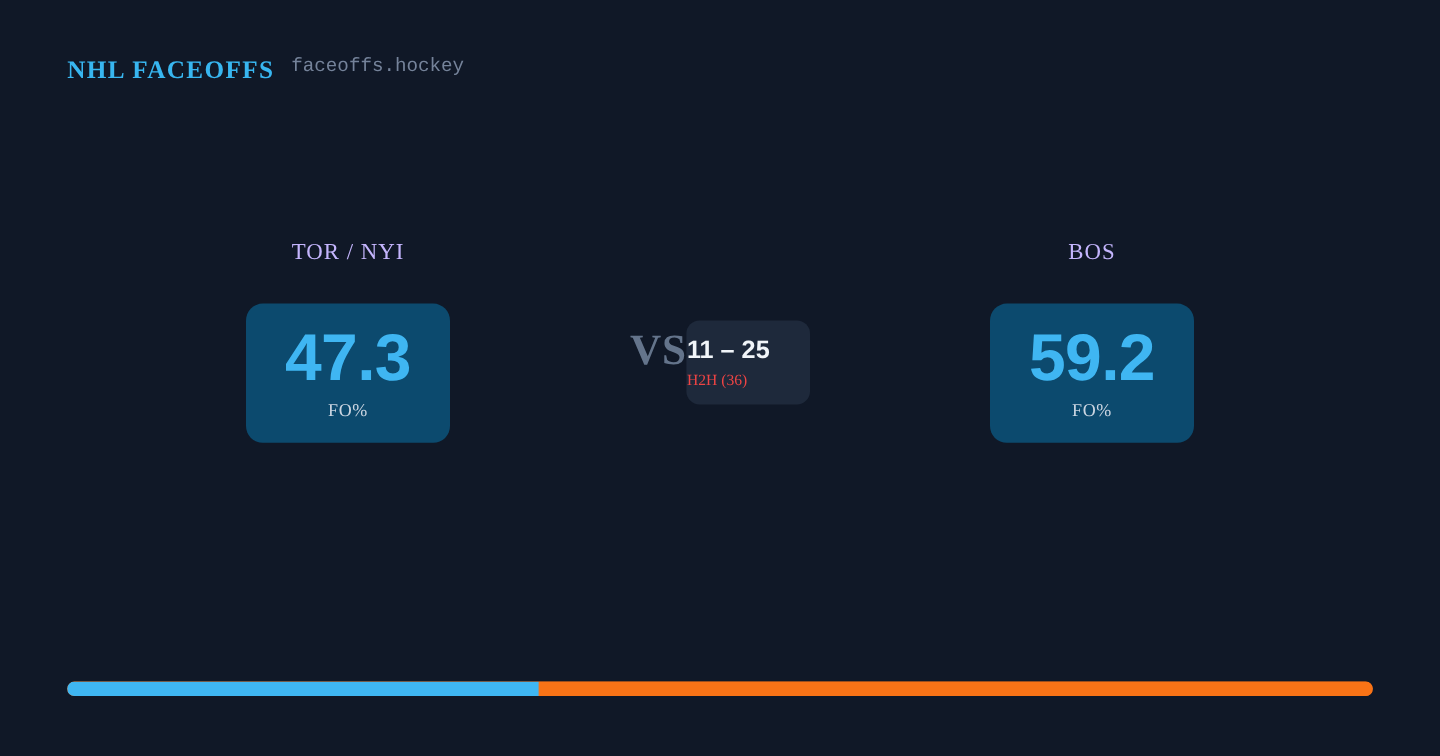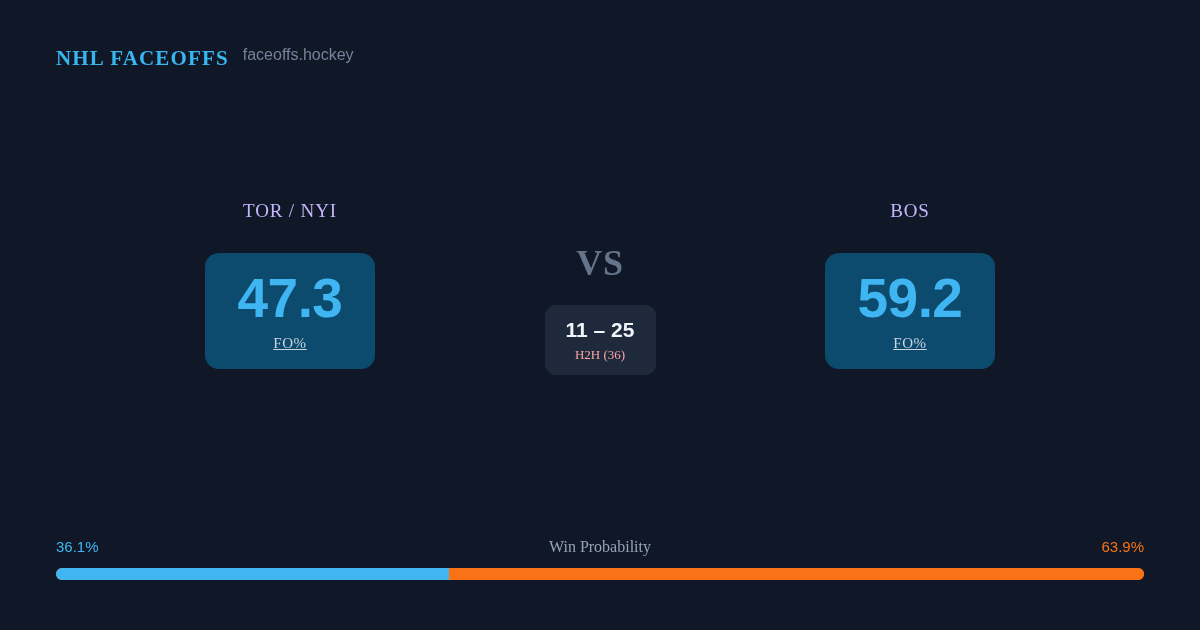--- a/index.html
+++ b/index.html
@@ -21,21 +21,21 @@
   }
   .brand {
     font-family:"Liberation Serif", serif;
     font-weight:700;
     font-size:21px;
     letter-spacing:0.055em;
     color:#38b6f0;
     white-space:nowrap;
   }
   .brand-sub {
-    font-family:Liberation Sans, sans-serif;
+    font-family:Liberation Mono, monospace;
     font-size:16px;
     color:#75839a;
     white-space:nowrap;
   }
 
   
   .matchup {
     position:absolute;
     left:0; right:0;
     top:196px;
@@ -82,62 +82,60 @@
     line-height:56px;
     color:#3fb6f2;
     letter-spacing:-0.01em;
   }
   .stat-label {
     font-family:"Liberation Serif", serif;
     font-size:15px;
     letter-spacing:0.04em;
     color:#cbd5e1;
     margin-top:9px;
-    text-decoration:underline;
   }
 
   
   .center {
     width:150px;
     display:flex;
-    flex-direction:column;
+    flex-direction:row;
     align-items:center;
     padding-top:48px;
   }
   .vs-text {
     font-family:"Liberation Serif", serif;
     font-weight:700;
     font-size:36px;
     line-height:38px;
     color:#64748b;
     letter-spacing:0.02em;
   }
   .h2h-card {
     margin-top:23px;
     width:111px;
     height:70px;
     border-radius:11px;
     background:#1e293b;
     display:flex;
     flex-direction:column;
-    align-items:center;
     justify-content:center;
   }
   .h2h-record {
     font-family:"Liberation Sans", sans-serif;
     font-weight:700;
     font-size:21px;
     line-height:24px;
     color:#f1f5f9;
     white-space:nowrap;
   }
   .h2h-label {
     font-family:"Liberation Serif", serif;
     font-size:13px;
-    color:#fca5a5;
+    color:#ef4444;
     margin-top:5px;
     white-space:nowrap;
   }
 
   
   .winprob {
     position:absolute;
     left:56px;
     width:1088px;
     bottom:50px;
@@ -216,22 +214,17 @@
     <div class="player-team">BOS</div>
     <div class="stat-card">
       <div class="stat-value">59.2</div>
       <div class="stat-label">FO%</div>
     </div>
   </div>
 
 </div>
 
 <div class="winprob">
-  <div class="winprob-labels">
-    <span class="wp-left">36.1%</span>
-    <span class="wp-title">Win Probability</span>
-    <span class="wp-right">63.9%</span>
-  </div>
   <div class="wp-bar">
     <div class="wp-fill-left" style="width: 36.1%; flex: 0 0 auto;"></div>
     <div class="wp-fill-right"></div>
   </div>
 </div>
 
 </body></html>

